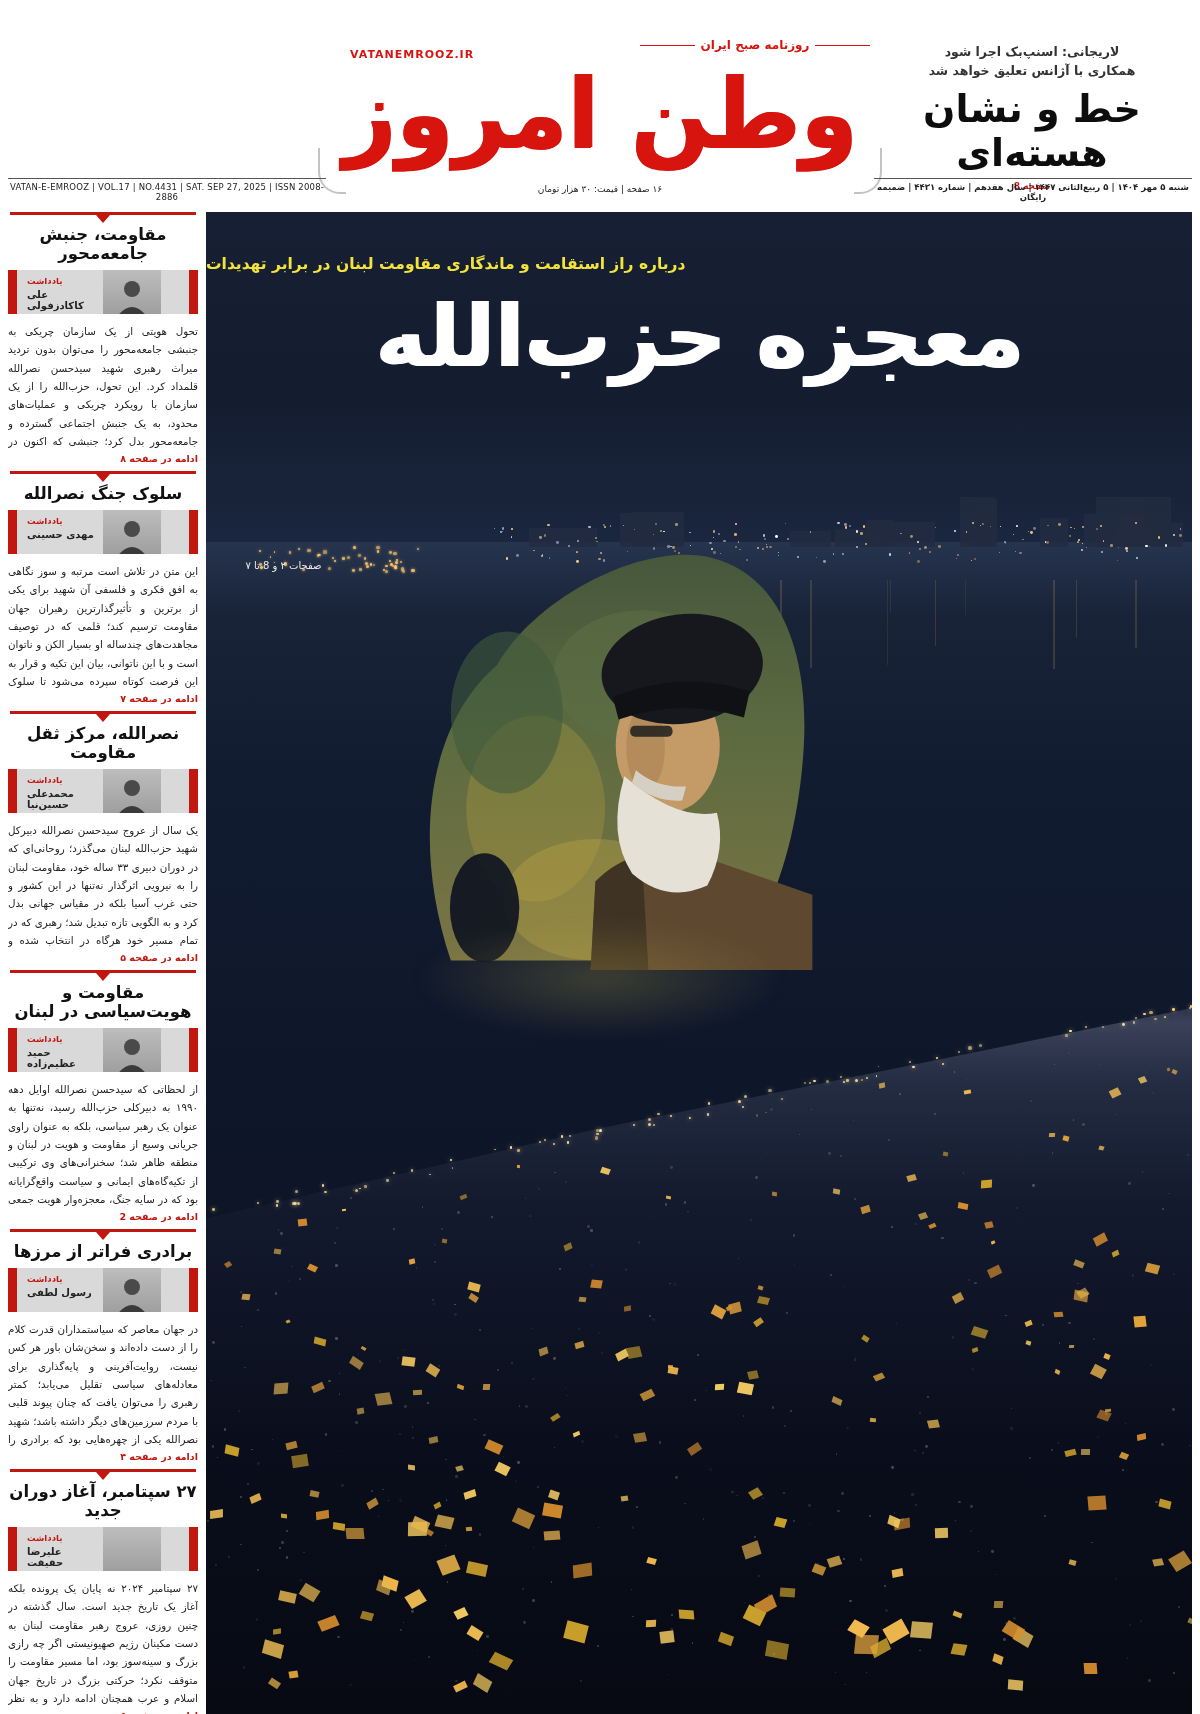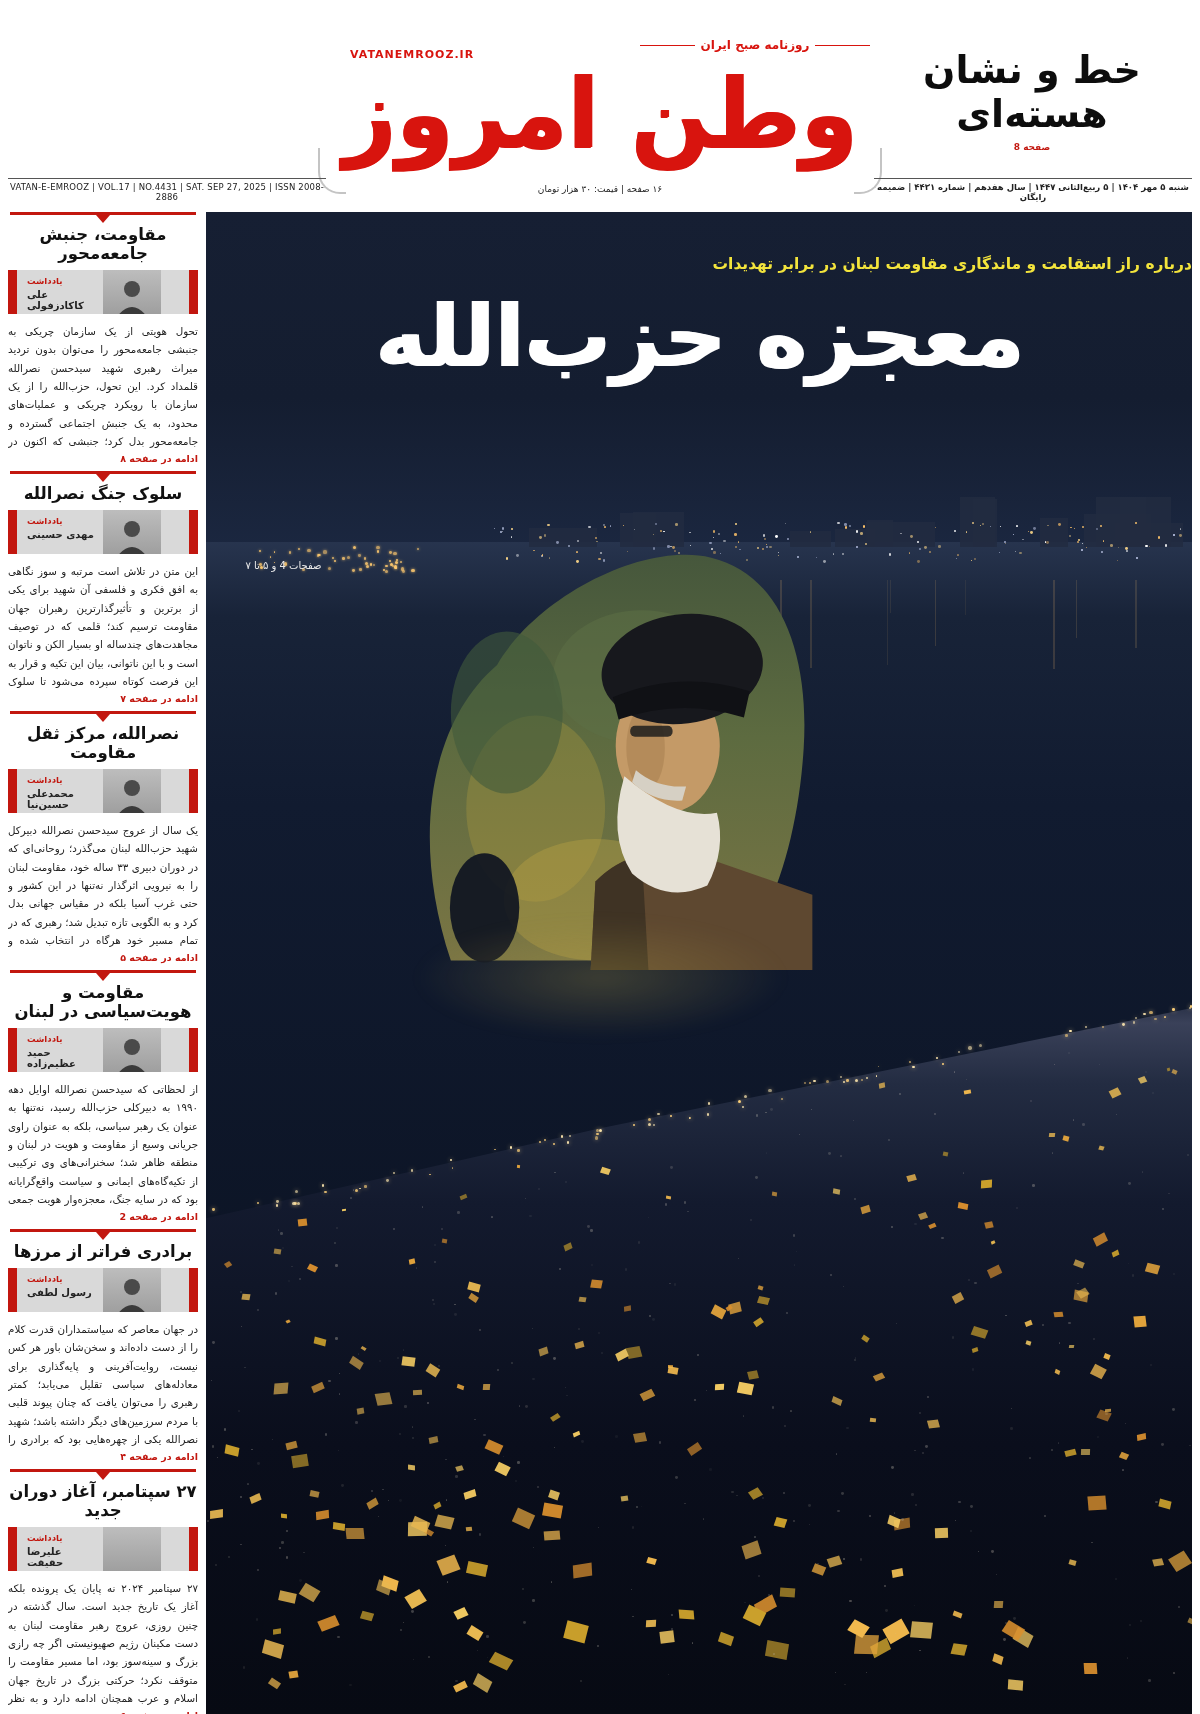--- a/index.html
+++ b/index.html
@@ -60,41 +60,45 @@
   .p-sea{position:absolute;left:0;right:0;top:22%;height:50%;
          background:linear-gradient(180deg,#2a3document#27344e 0%,#182338 10%,#111b30 35%,#0c1425 100%);
          background:linear-gradient(180deg,#27344e 0%,#182338 10%,#111b30 35%,#0c1425 100%);}
   .p-crowd{position:absolute;inset:0;
      clip-path:polygon(0 67%,40% 61%,100% 53%,100% 100%,0 100%);
      background:linear-gradient(180deg,transparent 51%,#3a4159 54%,#232c42 58%,#131a2e 66%,#0a0e1c 82%,#070a13 100%);}
   .rock-reflect{position:absolute;left:21%;top:47%;width:38%;height:8%;
      background:radial-gradient(ellipse at center,rgba(180,160,70,.28),transparent 70%);filter:blur(7px);}
   .p-lede1{position:absolute;top:13px;left:0;right:0;text-align:center;color:#fff;
            font-size:17px;font-weight:bold;direction:rtl;letter-spacing:-.3px;}
-  .p-lede2{position:absolute;top:43px;left:0;right:0;text-align:right;color:#f3e43c;
+  .p-lede2{position:absolute;top:43px;left:0;right:0;text-align:left;color:#f3e43c;
            font-size:15.5px;font-weight:bold;direction:rtl;}
   .p-hl{position:absolute;top:74px;left:0;right:0;text-align:center;color:#fff;direction:rtl;
         font-size:86px;font-weight:bold;letter-spacing:-2px;text-shadow:2px 0 #fff;}
   .p-pages{position:absolute;left:4%;top:23.2%;color:#e9e9e9;font-size:10px;direction:rtl;}
   .rock-svg{position:absolute;left:19%;top:19.5%;width:44%;height:31%;}
   .decor{position:absolute;inset:0;pointer-events:none;}
   .dd{position:absolute;border-radius:50%;}
   .fl{position:absolute;}
   .bld{position:absolute;background:#222b41;opacity:.85;}
   .stk{position:absolute;}
 </style>
 </head>
 <body>
 
 <div class="page">
 
   <div class="hdr">
 
 
     <div class="top-story ts-right">
+      <div class="kick">
+        <div>لاریجانی: اسنپ‌بک اجرا شود</div>
+        <div>همکاری با آژانس تعلیق خواهد شد</div>
+      </div>
       <div class="hl" dir="rtl">خط و نشان هسته‌ای</div>
       <div class="pref">صفحه 8</div>
     </div>
 
     <div class="mast">
       <div class="site">VATANEMROOZ.IR</div>
       <div class="tag">
         <span class="ln"></span>
         <span class="txt">روزنامه صبح ایران</span>
         <span class="ln"></span>
@@ -1061,16 +1065,16 @@
         <span class="dd" style="left: 49.2964%; top: 95.2372%; width: 1.06703px; height: 1.06703px; background: rgba(205, 198, 185, 0.34);"></span>
         <span class="dd" style="left: 0.653333%; top: 75.159%; width: 2.82986px; height: 2.82986px; background: rgba(205, 198, 185, 0.28);"></span>
         <span class="dd" style="left: 56.411%; top: 85.5304%; width: 1.8535px; height: 1.8535px; background: rgba(205, 198, 185, 0.15);"></span>
         <span class="dd" style="left: 24.3984%; top: 91.1377%; width: 1.78282px; height: 1.78282px; background: rgba(205, 198, 185, 0.32);"></span>
         <span class="dd" style="left: 18.4523%; top: 85.7476%; width: 1.05051px; height: 1.05051px; background: rgba(205, 198, 185, 0.31);"></span>
         <span class="dd" style="left: 98.5387%; top: 92.7837%; width: 2.17449px; height: 2.17449px; background: rgba(205, 198, 185, 0.26);"></span>
       </div>
 
     <div class="p-lede2">درباره راز استقامت و ماندگاری مقاومت لبنان در برابر تهدیدات</div>
     <div class="p-hl">معجزه حزب‌الله</div>
-    <div class="p-pages">صفحات 4 و ۵ تا ۷</div>
+    <div class="p-pages">صفحات ۲ و 8 تا ۷</div>
   </div>
 
 </div>
 
 </body></html>

